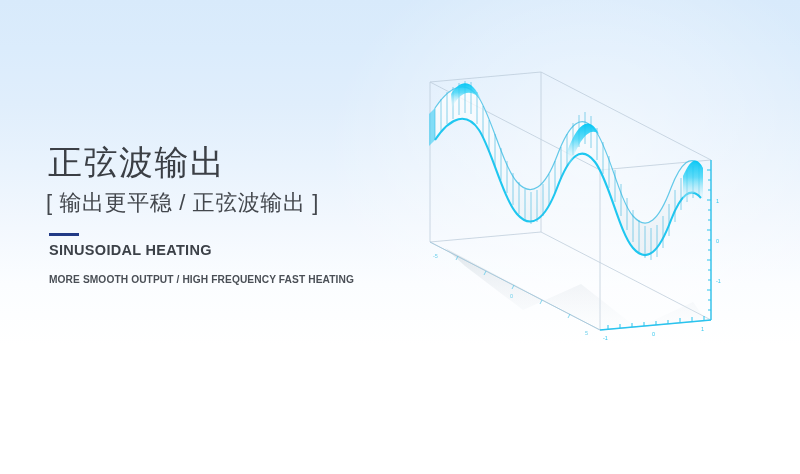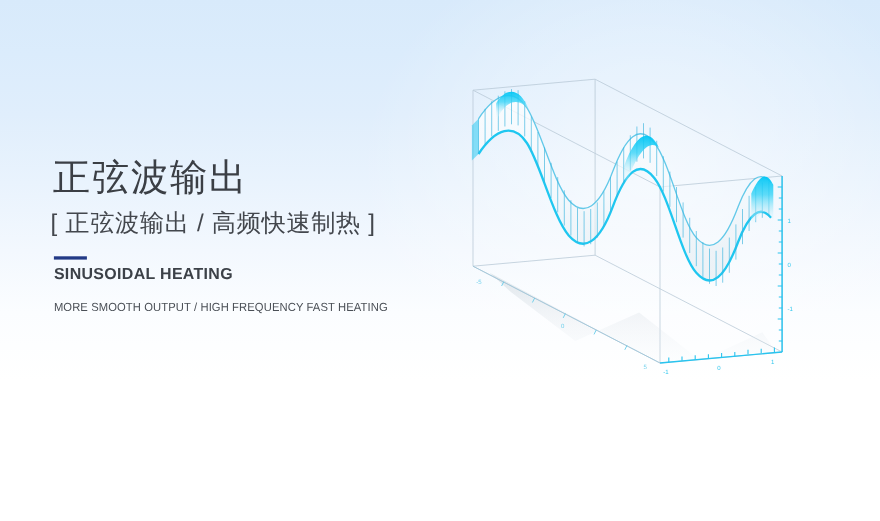--- a/index.html
+++ b/index.html
@@ -73,21 +73,21 @@
     letter-spacing: 0.3px;
     color: #3c4148;
     font-weight: 700;
     margin: 0 0 2px 1px;
     white-space: nowrap;
   }
   #en-desc {
     font-size: 10.2px;
     letter-spacing: 0.1px;
     color: #4a4f56;
-    font-weight: 400;
+    font-weight: 700;
     margin: 16px 0 0 1px;
     white-space: nowrap;
     transform: scaleY(1.05);
     transform-origin: left top;
   }
 
   
   #chart-wrap {
     position: absolute;
     left: 405px;
@@ -99,21 +99,21 @@
 </style>
 </head>
 <body>
 
 <div id="banner">
 
   <div id="sheen"></div>
 
   <div id="text-block">
     <h1 id="main-title">正弦波输出</h1>
-    <div id="sub-title">[ 正弦波输出 / 高频快速制热 ]</div>
+    <div id="sub-title">[ 输出更平稳 / 正弦波输出 ]</div>
     <div id="divider"></div>
     <div id="en-title">SINUSOIDAL HEATING</div>
     <div id="en-desc">MORE SMOOTH OUTPUT / HIGH FREQUENCY FAST HEATING</div>
   </div>
 
   <div id="chart-wrap">
     <svg id="chart-svg" width="350" height="320" viewBox="0 0 350 320">
       <defs>
         <linearGradient id="crestGrad" x1="0" y1="0" x2="0" y2="1">
           <stop offset="0%" stop-color="#00c6f5" stop-opacity="0.95"></stop>

